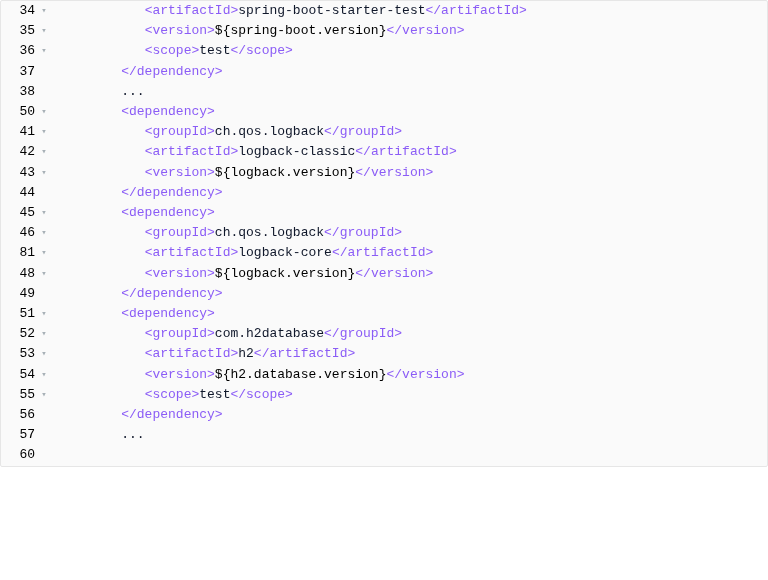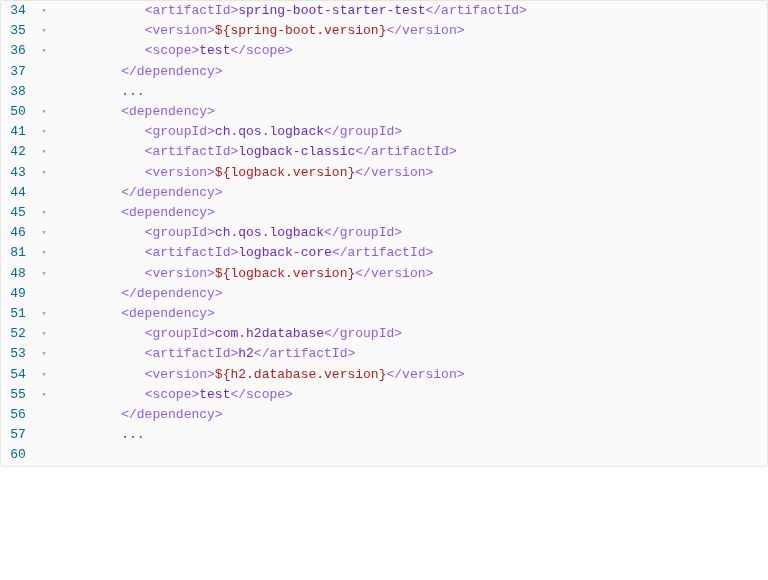--- a/index.html
+++ b/index.html
@@ -10,39 +10,39 @@
     background:#fafafa;
     box-sizing:border-box;
     font-family:Consolas,"Courier New",monospace;
     font-size:13px;
     line-height:20.2px;
     color:#455;
   }
   .line{display:flex;align-items:flex-start;}
   .gutter{
     width:34px;
-    text-align:center;
-    color:#0369a1;
+    text-align:right;
+    color:#000000;
     padding-right:2px;
     user-select:none;
     flex:0 0 auto;
   }
   .fold{
     width:14px;
     color:#a7b0b6;
     font-size:9px;
     line-height:20px;
     text-align:center;
     user-select:none;
     flex:0 0 auto;
   }
   .code{white-space:pre;flex:1 1 auto;}
   .tag{color:#8b5cf6;}    
-  .txt{color:#6d28d9;}       
-  .ph {color:#b91c1c;}       
+  .txt{color:#0f172a;}       
+  .ph {color:#000000;}       
   .cmt{color:#9aa4a9;}    
 </style>
 </head>
 <body>
 
 <div class="code-block" id="root">
     <div class="line">
       <span class="gutter">34</span>
       <span class="fold">▾</span>
       <span class="code">            <span class="tag">&lt;artifactId&gt;</span><span class="txt">spring-boot-starter-test</span><span class="tag">&lt;/artifactId&gt;</span></span>

